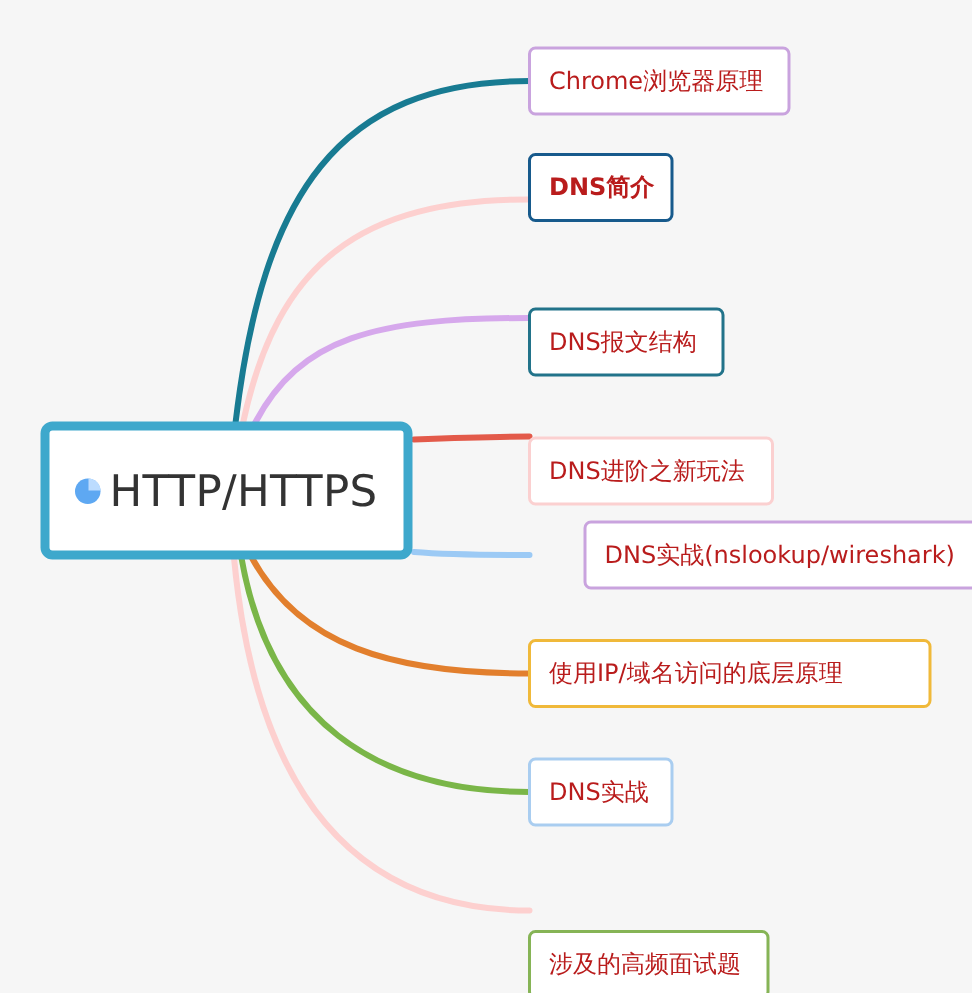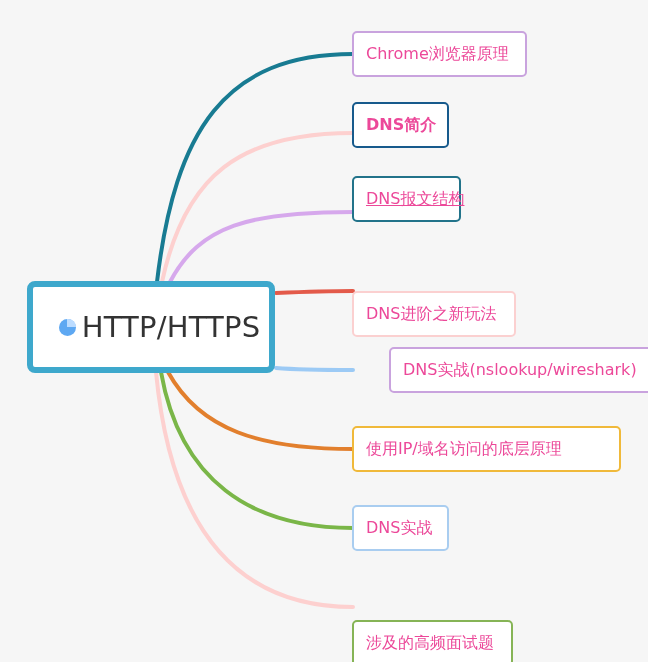--- a/index.html
+++ b/index.html
@@ -24,50 +24,50 @@
     background: #bcdcff; border-top-right-radius: 8.5px;
   }
   .root .title {
     font-size: 29px; color: #333333; letter-spacing: 0.2px;
     font-family: "DejaVu Sans", sans-serif;
   }
   .node {
     position: absolute; left: 352px; height: 46px; box-sizing: border-box;
     border: 2px solid #ccc; border-radius: 5px; background: #ffffff;
     display: flex; align-items: center; padding: 0 12px;
-    font-size: 16px; color: #ec4899; white-space: nowrap;
+    font-size: 16px; color: #b91c1c; white-space: nowrap;
   }
 </style>
 </head>
 <body>
 
 <div id="canvas">
   <svg class="links" width="648" height="662">
     <path id="l0" fill="none" stroke-width="4" stroke-linecap="round" d="M157,282 C175,130 225,54 353,54" stroke="#187b92"></path>
     <path id="l1" fill="none" stroke-width="4" stroke-linecap="round" d="M162,282 C185,175 240,133 353,133" stroke="#fdd0cf"></path>
     <path id="l2" fill="none" stroke-width="4" stroke-linecap="round" d="M170,282 C200,225 250,212 353,212" stroke="#d6a8ec"></path>
     <path id="l3" fill="none" stroke-width="4" stroke-linecap="round" d="M276,293 C300,292 330,291 353,291" stroke="#e35a4a"></path>
     <path id="l4" fill="none" stroke-width="4" stroke-linecap="round" d="M276,368 C300,370 330,370 353,370" stroke="#9ccaf5"></path>
     <path id="l5" fill="none" stroke-width="4" stroke-linecap="round" d="M168,372 C200,430 260,449 353,449" stroke="#e27f2d"></path>
     <path id="l6" fill="none" stroke-width="4" stroke-linecap="round" d="M161,372 C180,480 250,528 353,528" stroke="#7ab648"></path>
     <path id="l7" fill="none" stroke-width="4" stroke-linecap="round" d="M156,372 C170,520 230,607 353,607" stroke="#fdd0cf"></path>
   </svg>
 
-  <div class="root" id="root" style="border-color: rgb(62, 168, 204); justify-content: center;">
+  <div class="root" id="root" style="border-color: rgb(62, 168, 204);">
     <span class="marker"></span>
     <span class="title">HTTP/HTTPS</span>
   </div>
 
   <div class="node" id="n0" style="border-color: rgb(201, 163, 222); top: 31px; width: 175px;">
     <span>Chrome浏览器原理</span>
   </div>
   <div class="node" id="n1" style="border-color: rgb(23, 90, 140); top: 102px; width: 97px; font-weight: bold;">
     <span>DNS简介</span>
   </div>
-  <div class="node" id="n2" style="border-color: rgb(34, 115, 138); top: 176px; width: 109px; text-decoration: underline;">
+  <div class="node" id="n2" style="border-color: rgb(34, 115, 138); top: 205px; width: 131px;">
     <span>DNS报文结构</span>
   </div>
   <div class="node" id="n3" style="border-color: rgb(251, 208, 208); top: 268px; width: 164px; margin-top: 23px;">
     <span>DNS进阶之新玩法</span>
   </div>
   <div class="node" id="n4" style="border-color: rgb(201, 163, 222); top: 347px; width: 268px; margin-left: 37px;">
     <span>DNS实战(nslookup/wireshark)</span>
   </div>
   <div class="node" id="n5" style="border-color: rgb(240, 185, 58); top: 426px; width: 269px;">
     <span>使用IP/域名访问的底层原理</span>

